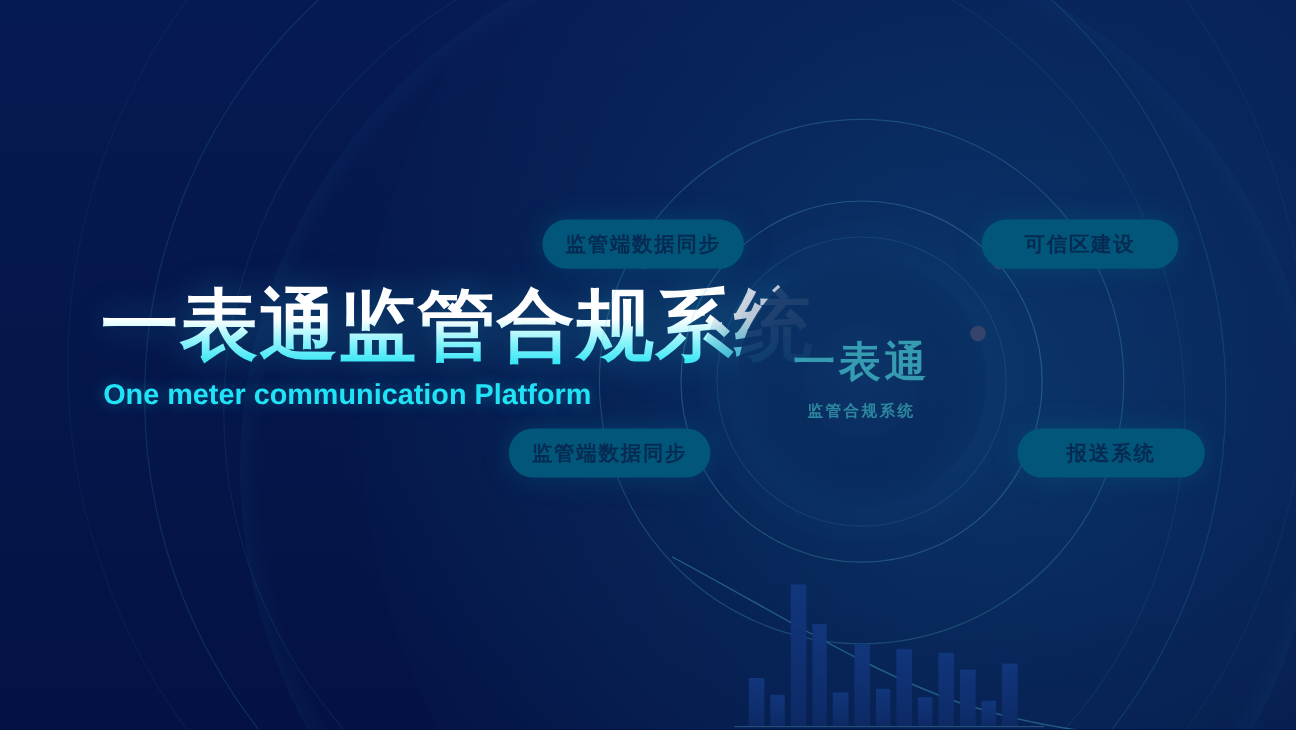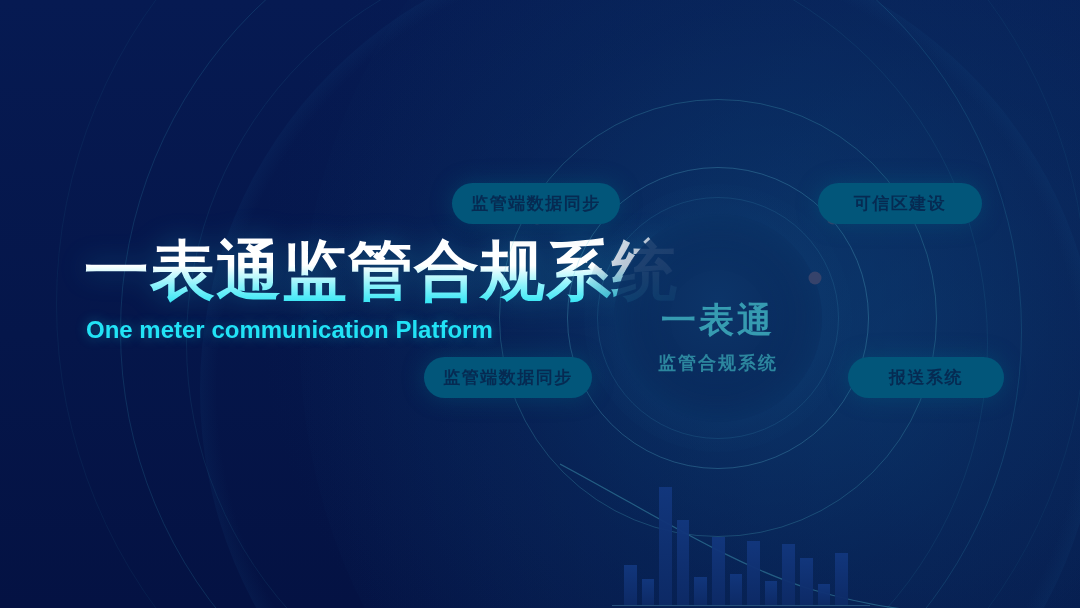--- a/index.html
+++ b/index.html
@@ -127,34 +127,33 @@
     background: radial-gradient(circle at 50% 50%, rgba(16,70,122,0.42) 0%, rgba(13,58,110,0.28) 58%, rgba(5,22,74,0) 78%);
   }
 
   .center-label {
     position: absolute;
     left: 0; top: 0;
     transform: translate(-50%, -50%);
     width: 220px;
     text-align: center;
     pointer-events: none;
-    margin-top: 20px;
   }
   .center-main {
     font-size: 35px;
     font-weight: bold;
     letter-spacing: 3px;
     color: #3aa5b8;
     line-height: 1;
     margin: 0;
     opacity: 0.92;
   }
   .center-sub {
     margin: 14px 0 0 0;
-    font-size: 18px;
+    font-size: 13px;
     font-weight: bold;
     letter-spacing: 2px;
     color: #2f8ea4;
     opacity: 0.92;
   }
 
   
   .node-dot {
     position: absolute;
     width: 15px;

